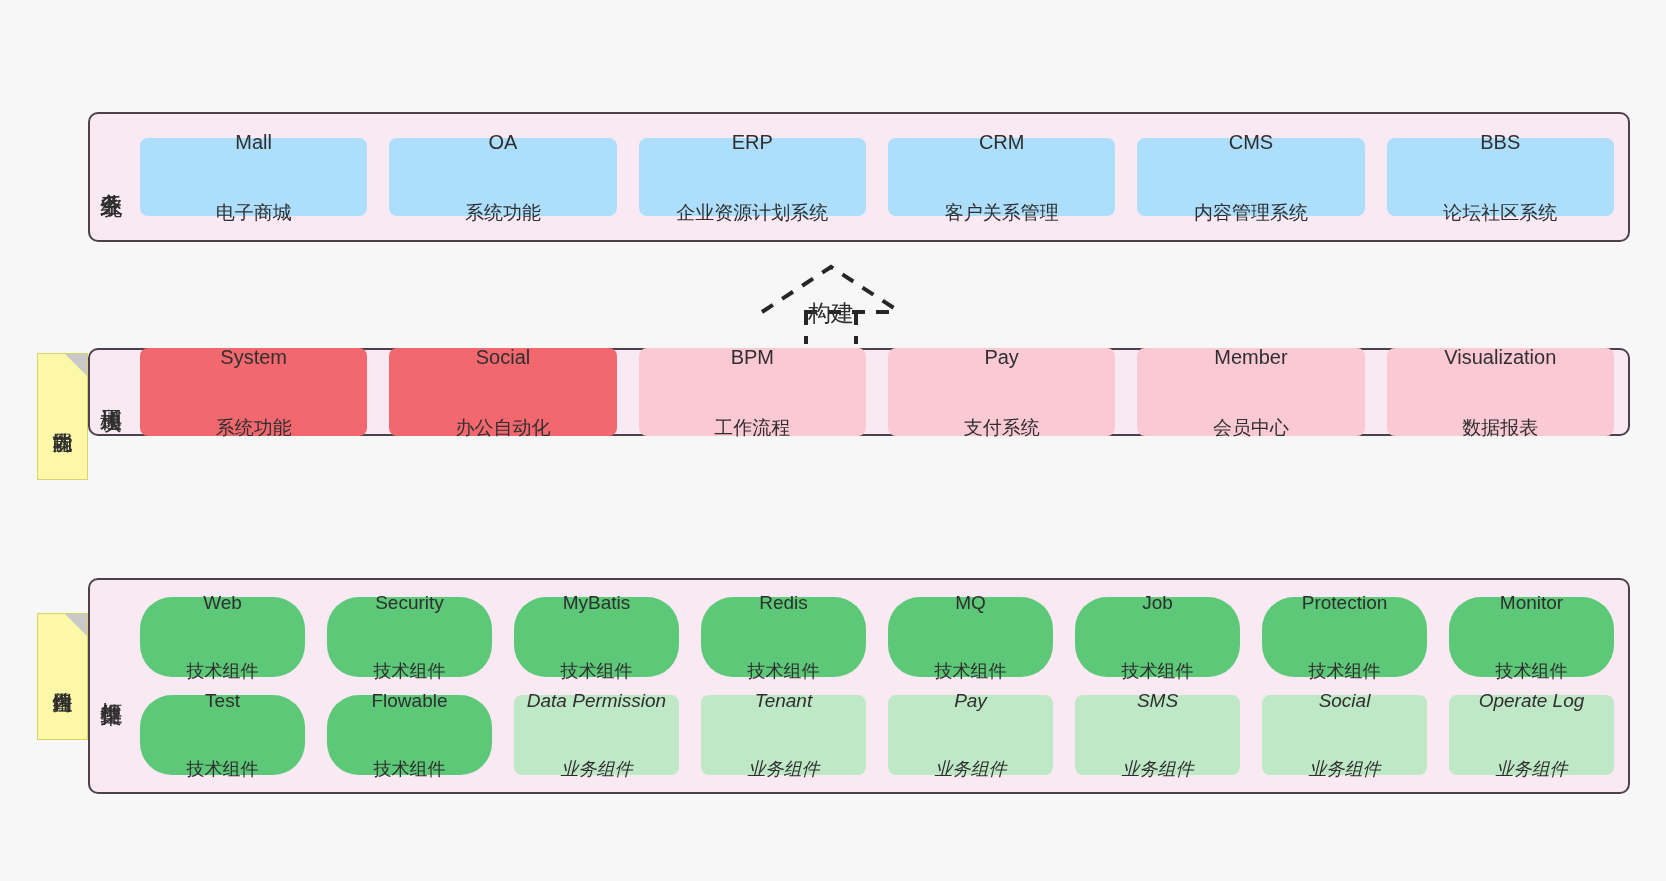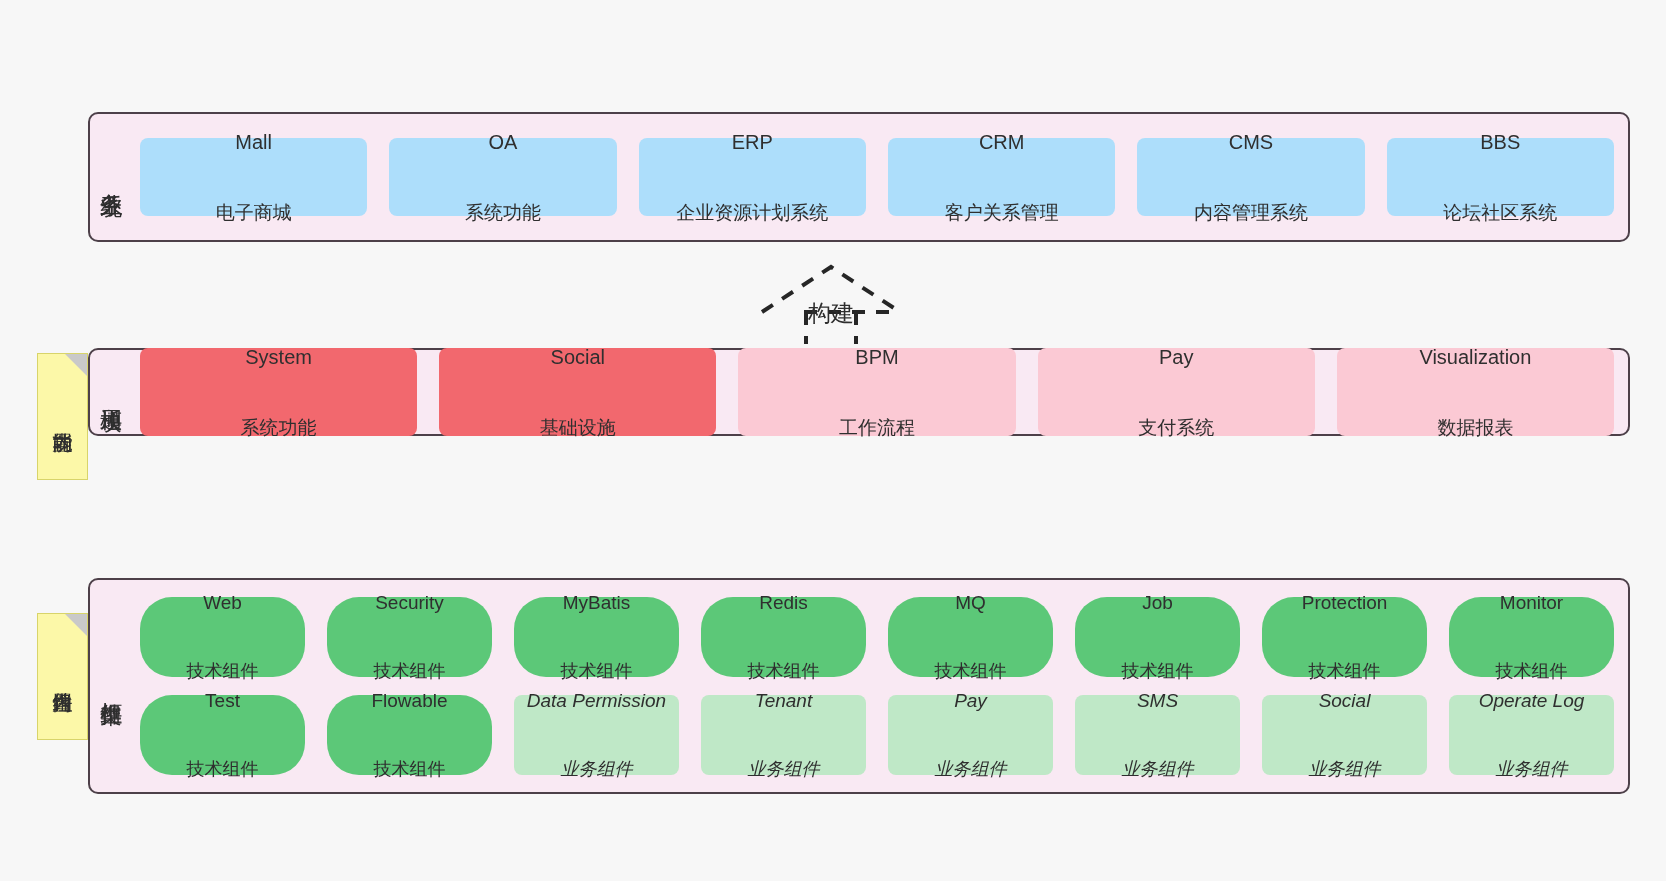--- a/index.html
+++ b/index.html
@@ -188,31 +188,35 @@
   <div class="layer" id="layer-common-module" style="left:88px; top:348px; width:1542px; height:88px;">
     <div class="layer-title">通用模块</div>
     <div class="layer-body">
       <div class="card-row">
         <div class="card mod-card strong">
           <div class="t1">System</div>
           <div class="t2">系统功能</div>
         </div>
         <div class="card mod-card strong">
           <div class="t1">Social</div>
-          <div class="t2">基础设施</div>
+          <div class="t2">办公自动化</div>
         </div>
         <div class="card mod-card light">
           <div class="t1">BPM</div>
           <div class="t2">工作流程</div>
         </div>
         <div class="card mod-card light">
           <div class="t1">Pay</div>
           <div class="t2">支付系统</div>
         </div>
         <div class="card mod-card light">
+          <div class="t1">Member</div>
+          <div class="t2">会员中心</div>
+        </div>
+        <div class="card mod-card light">
           <div class="t1">Visualization</div>
           <div class="t2">数据报表</div>
         </div>
       </div>
     </div>
   </div>
 
 
   <div class="note" id="note-builtin-component" style="left:37px; top:613px; width:51px; height:127px;">
     <span class="fold"></span>

